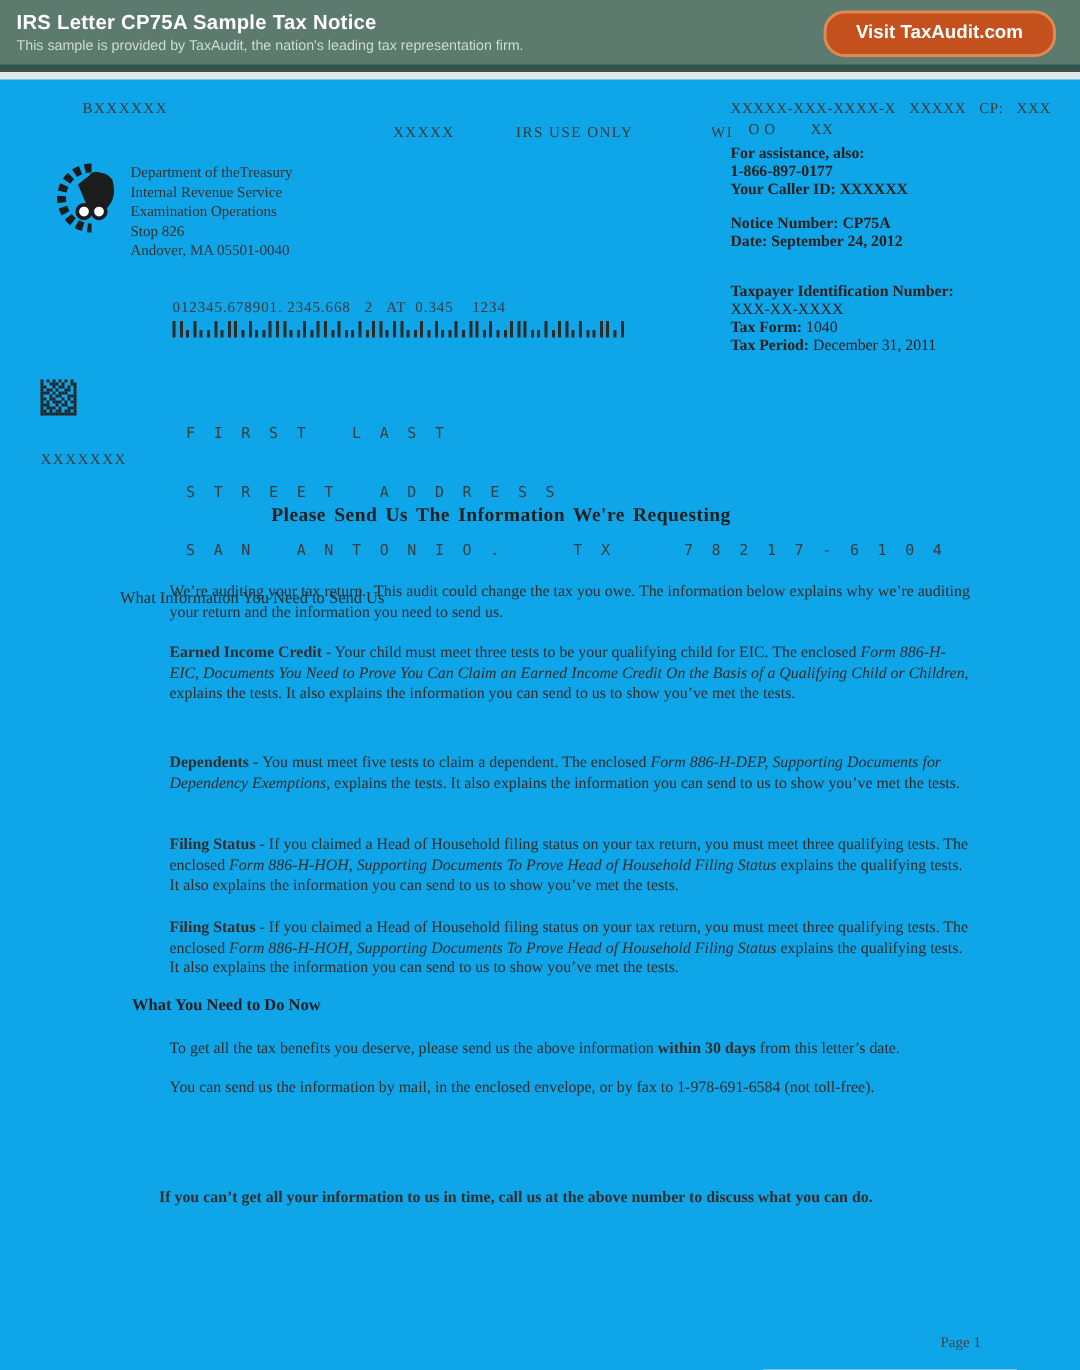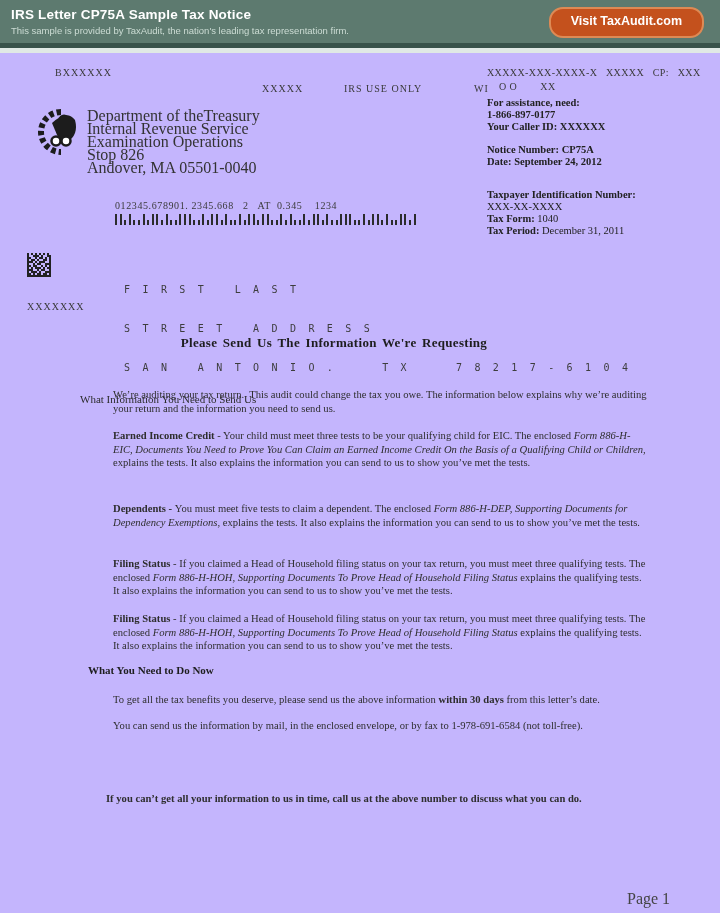--- a/index.html
+++ b/index.html
@@ -1,33 +1,33 @@
 <!DOCTYPE html>
 <html><head>
 <meta charset="utf-8">
 <style>
   html,body{margin:0;padding:0;background:#d7d7d3;}
-  #page{position:relative;width:720px;height:913px;background:#c4b5fd;overflow:hidden;
+  #page{position:relative;width:720px;height:913px;background:#0ea5e9;overflow:hidden;
         font-family:"Liberation Serif","DejaVu Serif",serif;color:#2e2e2e;}
 
   
   .banner{position:absolute;left:0;top:0;width:720px;height:43px;
           font-family:"Liberation Sans","DejaVu Sans",sans-serif;}
   .banner-strip-dark{position:absolute;left:0;top:43px;width:720px;height:5px;}
   .banner-strip-pale{position:absolute;left:0;top:48px;width:720px;height:5px;background:#e0e9e5;}
   .banner-title{position:absolute;left:11px;top:7px;font-size:13.5px;font-weight:bold;color:#ffffff;letter-spacing:.2px;}
   .banner-sub{position:absolute;left:11px;top:25px;font-size:9.5px;color:#ccdcd4;}
   .banner-btn{position:absolute;right:16px;top:7px;height:27px;line-height:25px;padding:0 20px;
               border-radius:14px;font-size:12.5px;font-weight:bold;color:#fff;cursor:pointer;}
 
   
   .code{position:absolute;font-size:10px;letter-spacing:1px;white-space:pre;color:#3a3a3a;}
 
   
-  .dept{position:absolute;left:87px;top:109px;font-size:16px;line-height:13px;color:#333;}
+  .dept{position:absolute;left:87px;top:109px;font-size:10px;line-height:13px;color:#333;}
   .logo{position:absolute;left:34px;top:107px;width:50px;height:50px;}
 
   
   .info{position:absolute;left:487px;font-size:10.5px;line-height:12px;white-space:pre-wrap;color:#222;}
   .b{font-weight:bold;}
   .i{font-style:italic;}
 
   
   .routing{position:absolute;left:115px;top:200px;font-size:10px;letter-spacing:.6px;white-space:pre;color:#3a3a3a;text-align:right;}
   .postnet{position:absolute;left:115px;top:213px;height:12px;display:flex;align-items:flex-end;}
@@ -43,21 +43,21 @@
   .addr{position:absolute;left:124px;top:257px;font-family:"DejaVu Sans Mono","Liberation Mono",monospace;
         font-size:10px;line-height:13px;letter-spacing:3.2px;white-space:pre;color:#3d3d3d;}
 
   
   .title{position:absolute;left:0;top:335px;width:668px;text-align:center;
          font-size:13px;font-weight:bold;letter-spacing:.3px;word-spacing:2px;color:#1e1e1e;}
   .h1{position:absolute;left:80px;top:361px;font-size:11px;color:#2b2b2b;margin-top:32px;}
   .h2{position:absolute;left:88px;top:664px;font-size:11px;font-weight:bold;color:#1e1e1e;}
   .para{position:absolute;left:113px;width:534px;font-size:10.6px;line-height:13.6px;
         white-space:pre-wrap;color:#2e2e2e;}
-  .pg{position:absolute;left:627px;top:890px;font-size:16px;color:#444;}
+  .pg{position:absolute;left:627px;top:890px;font-size:10px;color:#444;}
 </style>
 <title>IRS Letter CP75A Sample Tax Notice</title></head>
 <body>
 
 <div id="page">
 
   <div class="banner" style="background: rgb(93, 122, 111);">
     <div class="banner-title">IRS Letter CP75A Sample Tax Notice</div>
     <div class="banner-sub">This sample is provided by TaxAudit, the nation's leading tax representation firm.</div>
     <div class="banner-btn" style="background: rgb(196, 81, 29); border: 2px solid rgb(221, 138, 85);">Visit TaxAudit.com</div>
@@ -82,21 +82,21 @@
   </svg>
 
   <div class="dept">
     <div>Department of theTreasury</div>
     <div>Internal Revenue Service</div>
     <div>Examination Operations</div>
     <div>Stop 826</div>
     <div>Andover, MA 05501-0040</div>
   </div>
 
-  <div class="info b" style="top:97px;">For assistance, need:</div>
+  <div class="info b" style="top:97px;">For assistance, also:</div>
   <div class="info b" style="top:109px;">1-866-897-0177</div>
   <div class="info b" style="top:121px;">Your Caller ID: XXXXXX</div>
   <div class="info" style="top:144px;"><span class="b">Notice Number: </span><span class="b">CP75A</span></div>
   <div class="info" style="top:156px;"><span class="b">Date: </span><span class="b">September 24, 2012</span></div>
   <div class="info b" style="top:189px;">Taxpayer Identification Number:</div>
   <div class="info" style="top:201px;">XXX-XX-XXXX</div>
   <div class="info" style="top:213px;"><span class="b">Tax Form: </span><span>1040</span></div>
   <div class="info" style="top:225px;"><span class="b">Tax Period: </span><span>December 31, 2011</span></div>
 
   <div class="routing">012345.678901. 2345.668   2   AT  0.345    1234</div>

